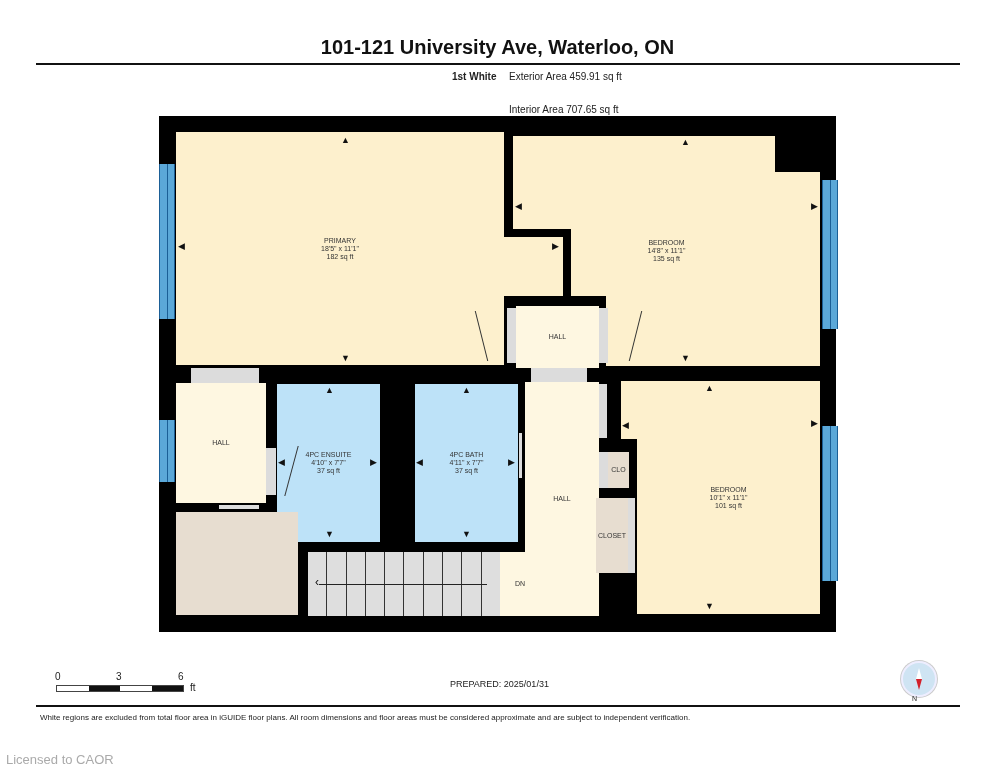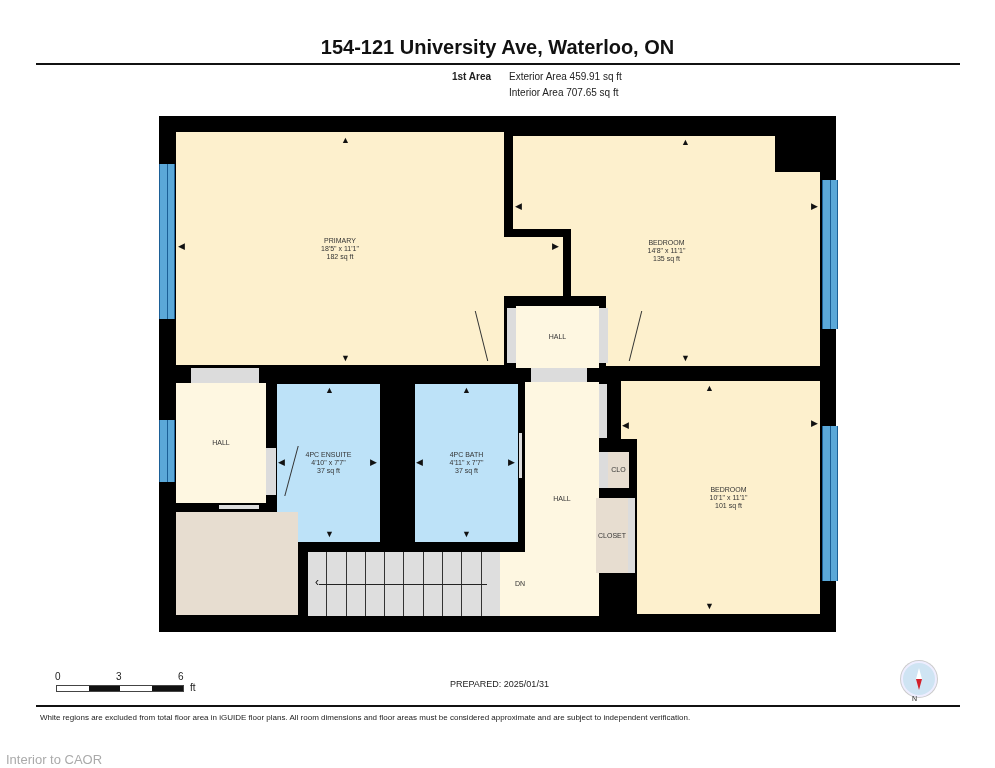--- a/index.html
+++ b/index.html
@@ -30,25 +30,25 @@
   .scale-lbl { font-size:10px; color:#222; top:671px; }
   .prepared { left:450px; top:679px; font-size:9px; color:#222; }
   .compass { left:901px; top:661px; width:32px; height:32px; border-radius:50%; background:#cfe4f3; border:2px solid #eef; box-shadow:0 0 0 1px #ccc; }
   .hr-bot { left:36px; top:705px; width:924px; height:2px; background:#111; }
   .disclaimer { left:40px; top:713px; font-size:8px; color:#222; }
   .license { left:6px; top:752px; font-size:13px; color:#aaa; }
 </style>
 </head>
 <body>
 
-<div class="abs title">154-121 University Ave, Waterloo, ON</div>
+<div class="abs title">101-121 University Ave, Waterloo, ON</div>
 <div class="abs hr-top"></div>
-<div class="abs floor-label">1st Area</div>
+<div class="abs floor-label">1st White</div>
 <div class="abs area-line" style="top:71px">Exterior Area 459.91 sq ft</div>
-<div class="abs area-line" style="top:87px">Interior Area 707.65 sq ft</div>
+<div class="abs area-line" style="top:104px">Interior Area 707.65 sq ft</div>
 
 <div class="abs plan">
 
   <div class="room cream" style="left:17px;top:16px;width:328px;height:233px;">
     <span>PRIMARY</span>
     <span>18'5" x 11'1"</span>
     <span>182 sq ft</span>
   </div>
   <div class="cream" style="position:absolute;left:345px;top:16px;width:0;height:0;"></div>
 
@@ -191,13 +191,13 @@
 <div class="abs compass">
   <svg width="32" height="32" viewBox="0 0 32 32">
     <polygon points="16,5 13,16 19,16" fill="#ffffff"></polygon>
     <polygon points="13,16 19,16 16,27" fill="#d3202a"></polygon>
   </svg>
 </div>
 <div class="abs" style="left:912px;top:695px;font-size:7px;">N</div>
 
 <div class="abs hr-bot"></div>
 <div class="abs disclaimer">White regions are excluded from total floor area in iGUIDE floor plans. All room dimensions and floor areas must be considered approximate and are subject to independent verification.</div>
-<div class="abs license">Interior to CAOR</div>
+<div class="abs license">Licensed to CAOR</div>
 
 </body></html>

